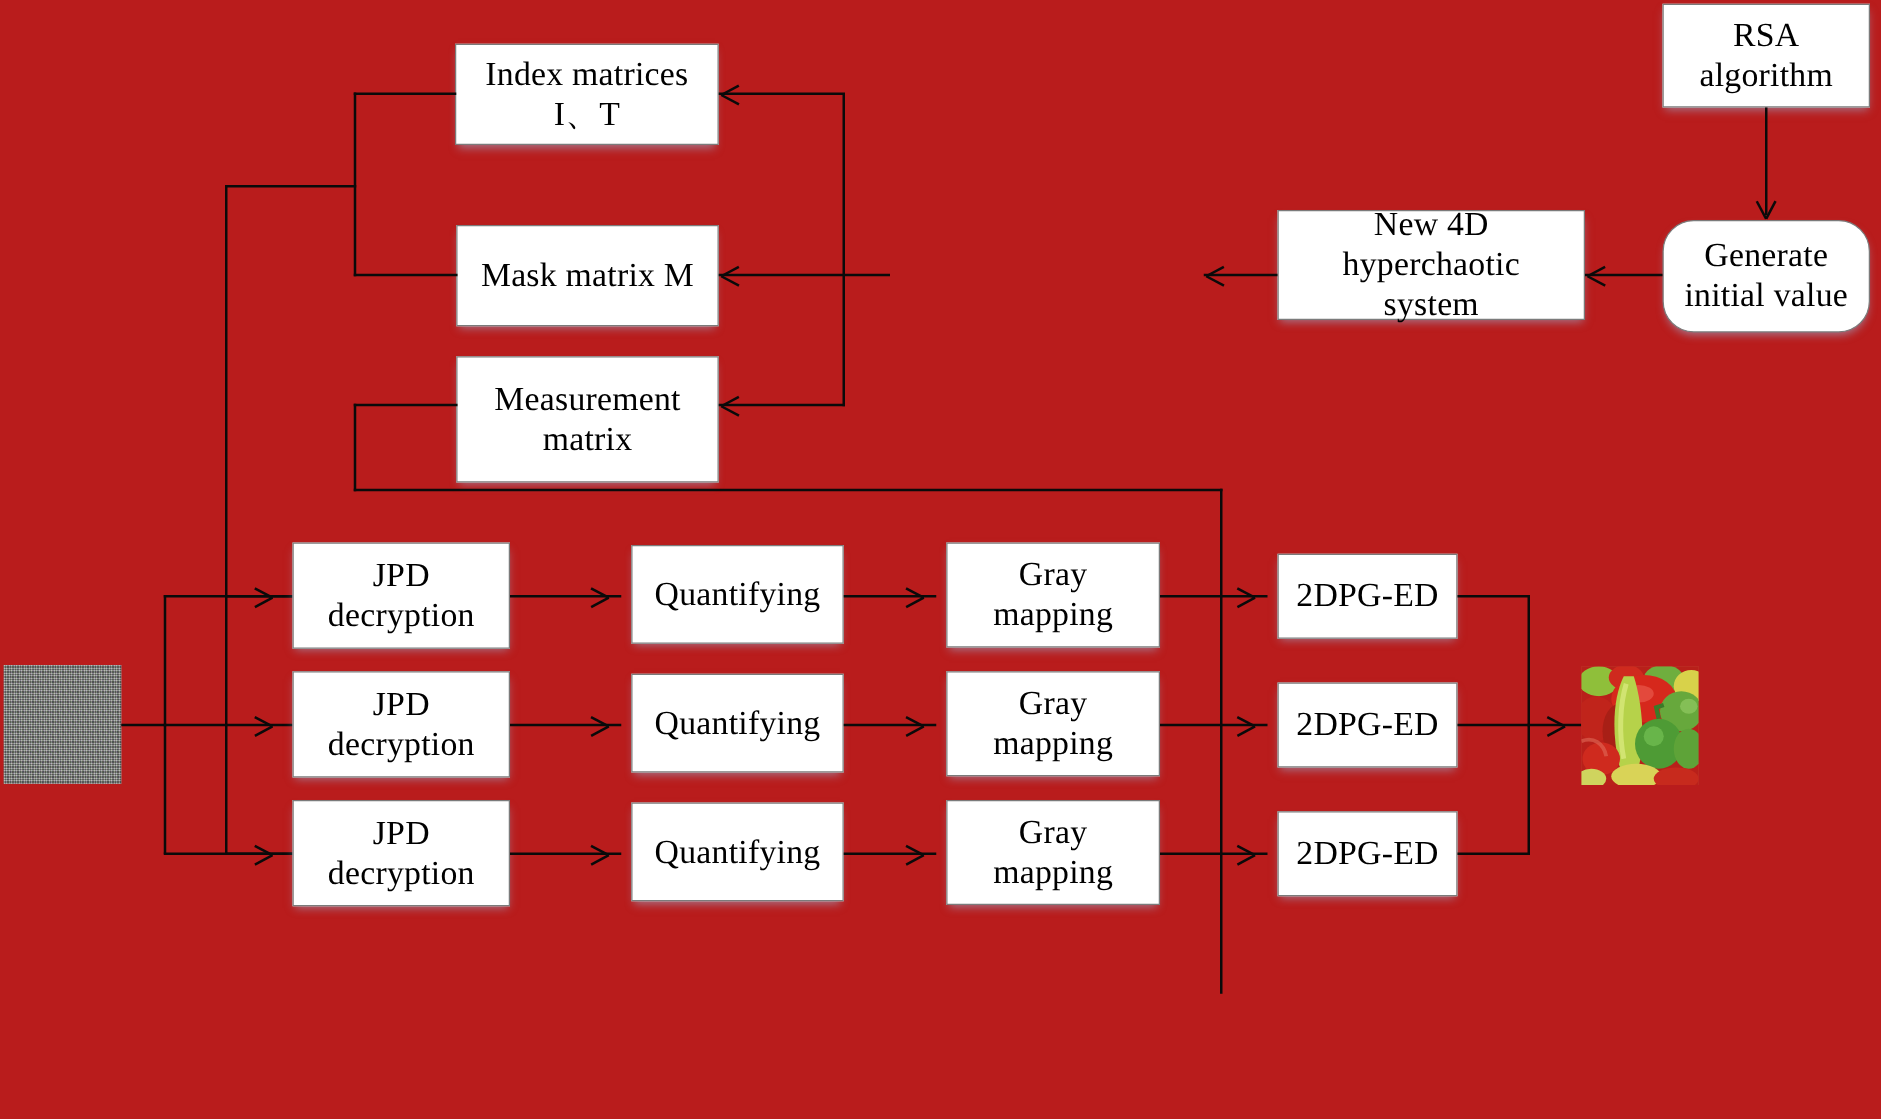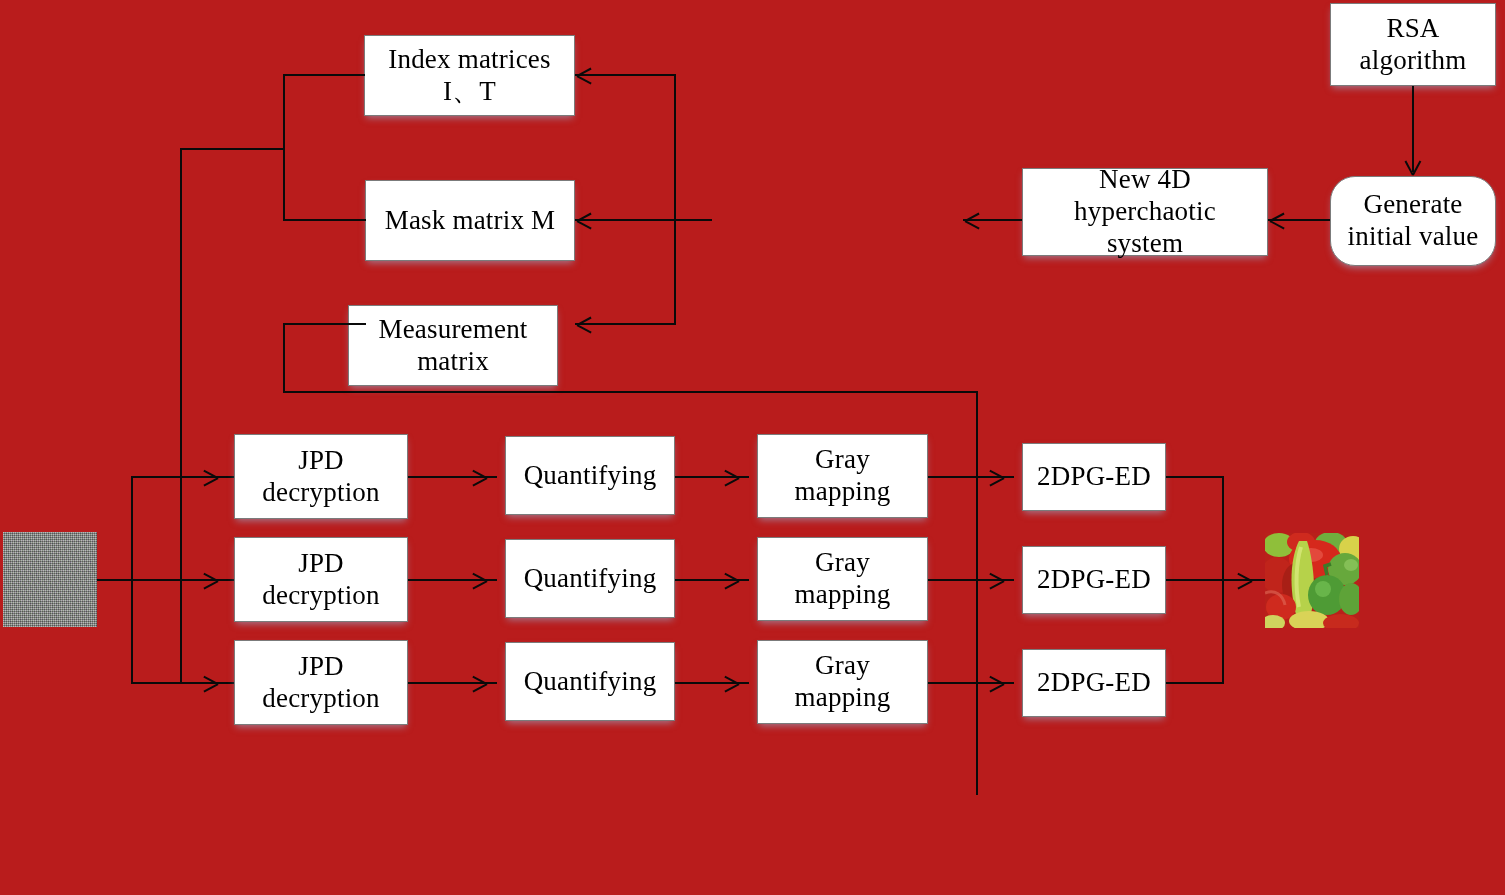--- a/index.html
+++ b/index.html
@@ -65,21 +65,21 @@
 
   <div class="node" style="left:364px;top:35px;width:211px;height:81px;">
     <span class="lbl">Index matrices
 I、T</span>
   </div>
 
   <div class="node" style="left:365px;top:180px;width:210px;height:81px;">
     <span class="lbl">Mask matrix M</span>
   </div>
 
-  <div class="node" style="left:348px;top:285px;width:210px;height:81px;margin-top:20px;">
+  <div class="node" style="left:365px;top:285px;width:210px;height:101px;">
     <span class="lbl">Measurement
 matrix</span>
   </div>
 
   <div class="v" style="left:1412px;top:86px;height:86px;"></div>
   <div class="ah down" style="left:1413px;top:174px;">
     <i></i>
       <i></i>
   </div>
 

